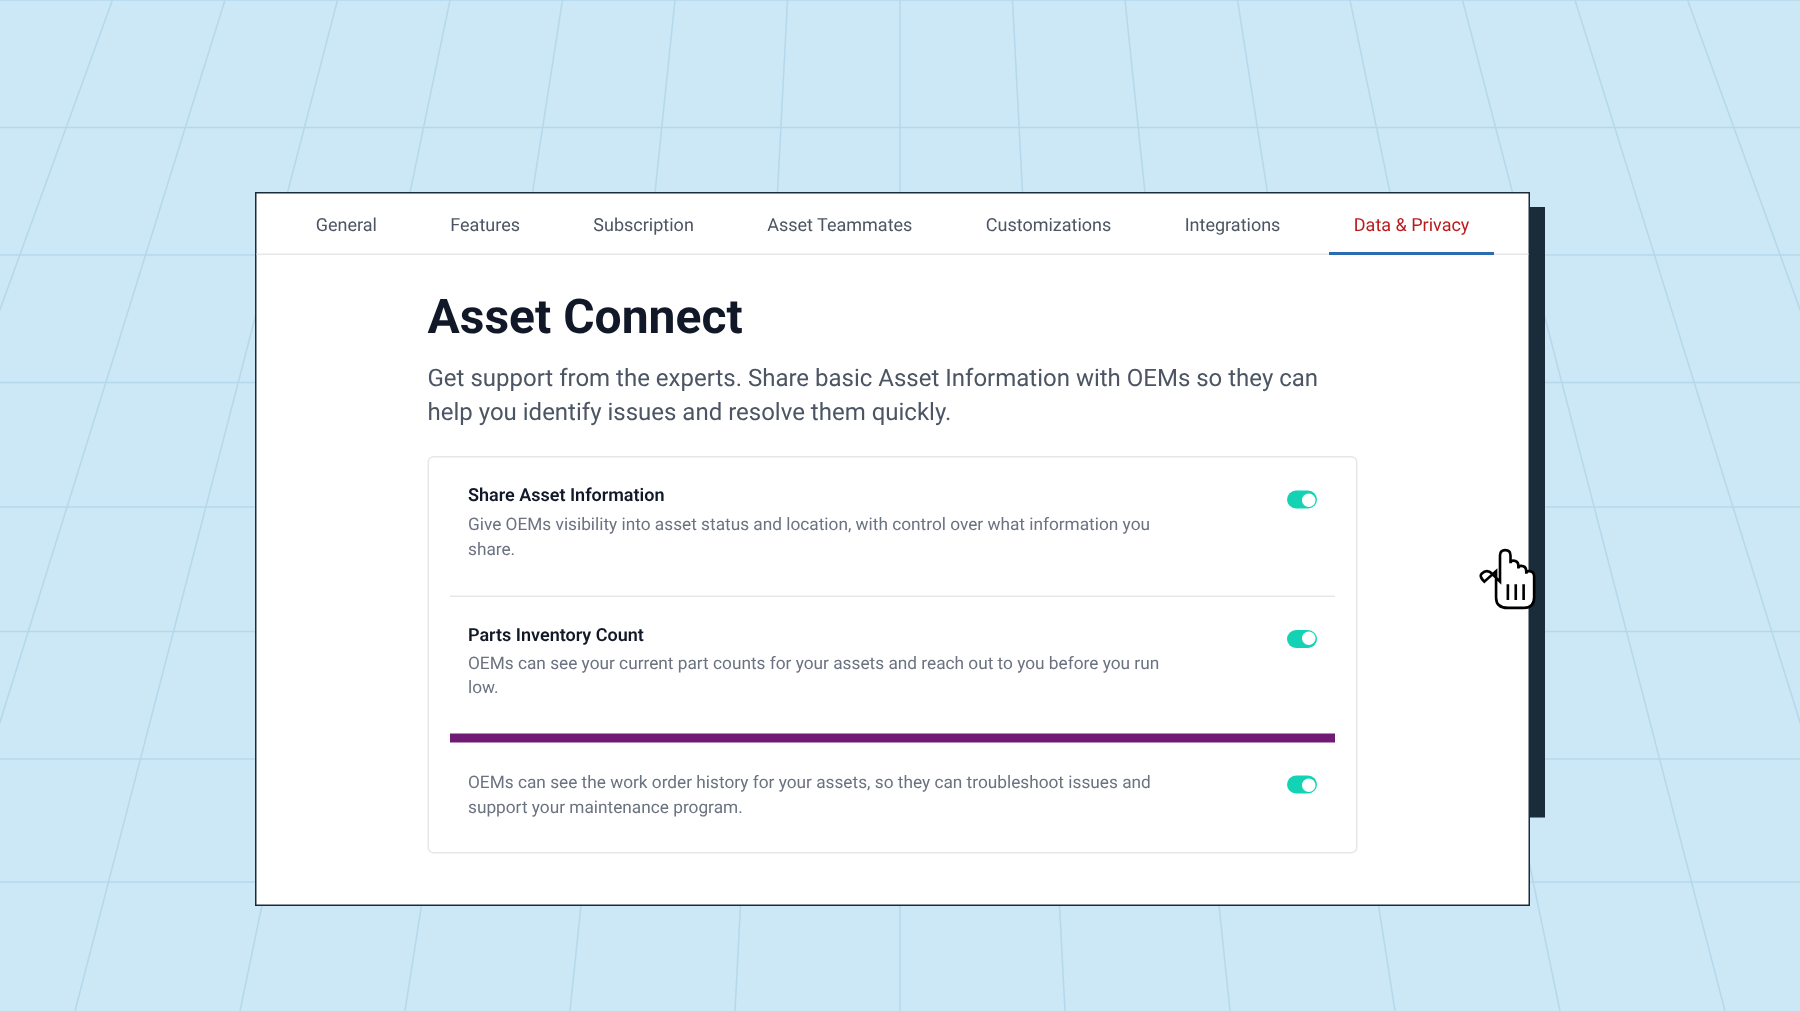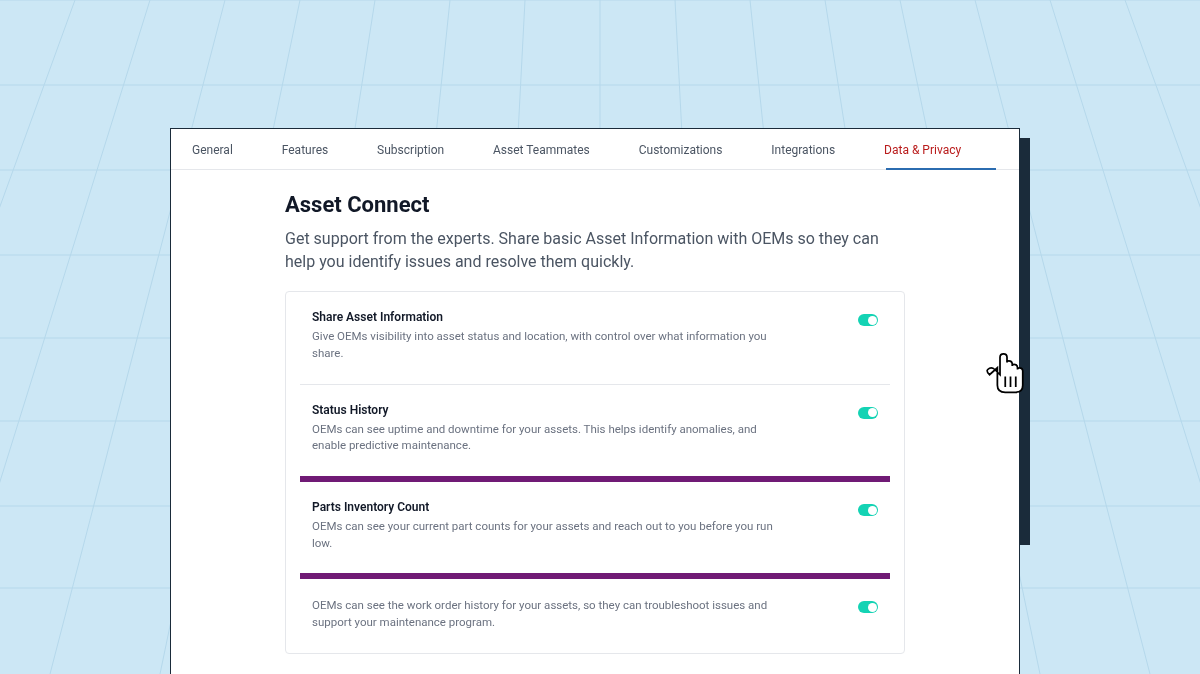--- a/index.html
+++ b/index.html
@@ -15,29 +15,29 @@
     .window-wrap { position:absolute; left:170px; top:128px; width:850px; }
     .shadow { position:absolute; left:10px; top:10px; width:850px; height:407px; background:#1a2b3a; }
     .window {
       position:relative; width:850px; background:#fff; border:1px solid #1a2b3a;
     }
     .tabs {
       display:flex; border-bottom:1px solid #e5e7eb; padding:0 15px;
       font-size:12px;
     }
     .tab {
-      flex:1 1 auto; padding:14px 6px 12px; color:#4b5563; cursor:pointer;
+      flex:1 1 auto; text-align:center; padding:14px 6px 12px; color:#4b5563; cursor:pointer;
       position:relative; white-space:nowrap;
     }
     .tab.active { color:#b91c1c; }
     .tab.active::after {
       content:""; position:absolute; left:8px; right:8px; bottom:-1px; height:2px; background:#2b6cb0;
     }
     .content { padding:22px 114px 34px; }
-    .title { font-size:22px; font-weight:700; color:#111827; margin-bottom:10px; }
+    .title { font-size:32px; font-weight:700; color:#111827; margin-bottom:10px; }
     .subtitle { font-size:16px; color:#4b5563; margin-bottom:18px; line-height:1.45; }
     .card { border:1px solid #e5e7eb; border-radius:4px; padding:0; }
     .row { display:flex; align-items:flex-start; padding:18px 26px 22px; position:relative; }
     .row-main .row-text { max-width:470px; }
     .row-title { font-size:12px; font-weight:600; color:#111827; margin-bottom:4px; }
     .row-desc { font-size:11.5px; color:#6b7280; line-height:1.45; }
     .toggle {
       width:20px; height:12px; background:#14d3b4; border-radius:10px; position:relative;
       margin-left:auto; flex:0 0 auto; margin-top:4px; cursor:pointer;
     }
@@ -107,27 +107,20 @@
 
           <svg class="cursor-icon" viewBox="0 0 48 52">
             <path d="M13 20 L13 40 Q13 48 22 48 L34 48 Q42 48 42 40 L42 24 Q42 20 38 20 Q36 20 36 22 L36 20 Q36 16 32 16 Q30 16 30 18 L30 16 Q30 12 26 12 Q24 12 24 14 L24 8 Q24 4 20 4 Q16 4 16 8 L16 28 L10 22 Q6 18 2 22 Q0 24 4 28 Z" fill="#fff" stroke="#000" stroke-width="2"></path>
             <line x1="22" y1="30" x2="22" y2="42" stroke="#000" stroke-width="2"></line>
             <line x1="28" y1="30" x2="28" y2="42" stroke="#000" stroke-width="2"></line>
             <line x1="34" y1="30" x2="34" y2="42" stroke="#000" stroke-width="2"></line>
           </svg>
         </div>
 
         <div class="inner">
-          <div class="row">
-            <div class="row-text">
-              <div class="row-title">Status History</div>
-              <div class="row-desc">OEMs can see uptime and downtime for your assets. This helps identify anomalies, and enable predictive maintenance.</div>
-            </div>
-            <div class="toggle"></div>
-          </div>
 
           <div class="row">
             <div class="row-text">
               <div class="row-title">Parts Inventory Count</div>
               <div class="row-desc">OEMs can see your current part counts for your assets and reach out to you before you run low.</div>
             </div>
             <div class="toggle"></div>
           </div>
 
           <div class="row">

